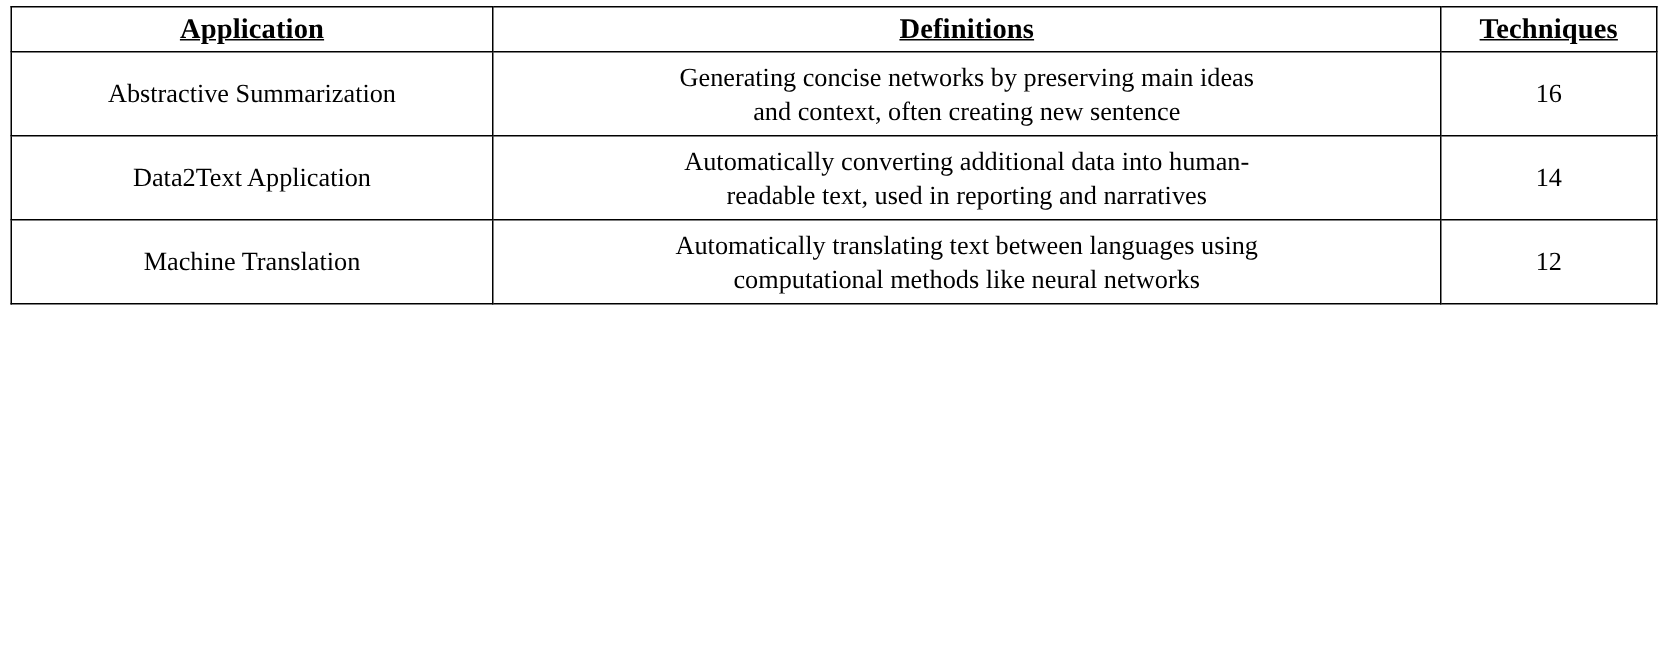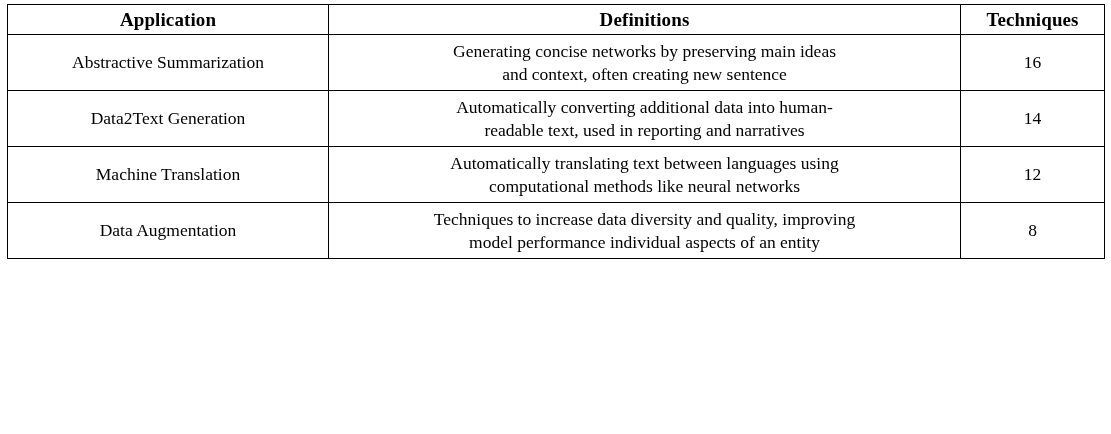--- a/index.html
+++ b/index.html
@@ -35,20 +35,21 @@
     text-align: center;
     vertical-align: middle;
     padding: 0;
   }
   table.app-table thead th {
     font-weight: bold;
     font-size: 19px;
     height: 29px;
     line-height: 29px;
     letter-spacing: 0.1px;
+    text-decoration: underline;
   }
   table.app-table tbody td {
     height: 55px;
     font-size: 17.5px;
     line-height: 23px;
   }
   td.cell-app {
     padding: 0 6px;
   }
   td.cell-def {
@@ -91,21 +92,21 @@
         <td class="cell-def">
           <span class="def-line">Generating concise networks by preserving main ideas</span>
           <span class="def-line">and context, often creating new sentence</span>
         </td>
         <td class="cell-freq">
           <span class="freq-val">16</span>
         </td>
       </tr>
       <tr>
         <td class="cell-app">
-          <span class="app-name">Data2Text Generation</span>
+          <span class="app-name">Data2Text Application</span>
         </td>
         <td class="cell-def">
           <span class="def-line">Automatically converting additional data into human-</span>
           <span class="def-line">readable text, used in reporting and narratives</span>
         </td>
         <td class="cell-freq">
           <span class="freq-val">14</span>
         </td>
       </tr>
       <tr>
@@ -113,27 +114,15 @@
           <span class="app-name">Machine Translation</span>
         </td>
         <td class="cell-def">
           <span class="def-line">Automatically translating text between languages using</span>
           <span class="def-line">computational methods like neural networks</span>
         </td>
         <td class="cell-freq">
           <span class="freq-val">12</span>
         </td>
       </tr>
-      <tr>
-        <td class="cell-app">
-          <span class="app-name">Data Augmentation</span>
-        </td>
-        <td class="cell-def">
-          <span class="def-line">Techniques to increase data diversity and quality, improving</span>
-          <span class="def-line">model performance individual aspects of an entity</span>
-        </td>
-        <td class="cell-freq">
-          <span class="freq-val">8</span>
-        </td>
-      </tr>
     </tbody>
   </table>
 </div>
 
 </body></html>

